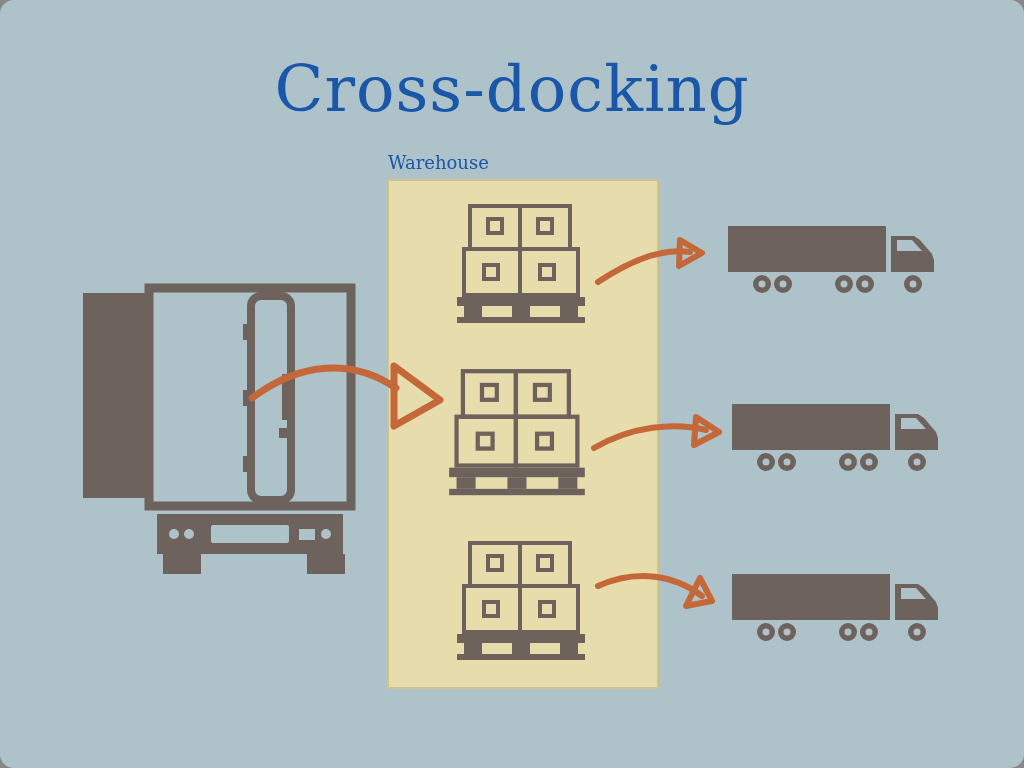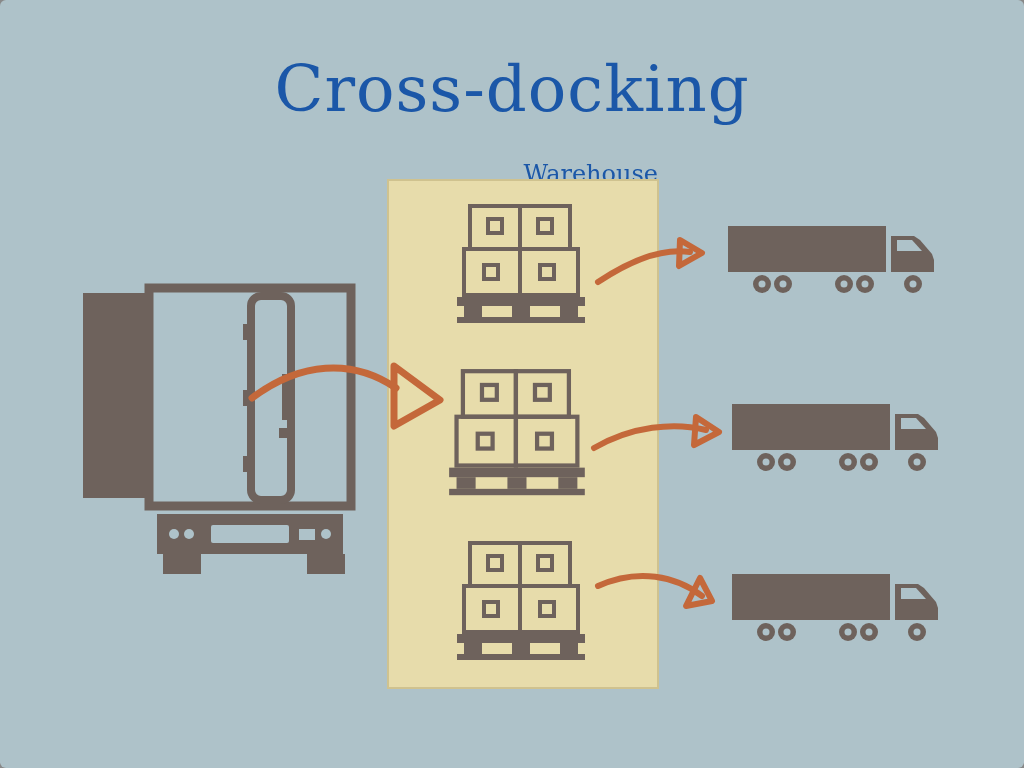--- a/index.html
+++ b/index.html
@@ -11,36 +11,36 @@
     --orange:#c4683a;
   }
   html,body{margin:0;padding:0;}
   body{background:#888;font-family:"DejaVu Serif", serif;}
   .canvas{
     position:relative;
     width:1024px;height:768px;
     background:var(--bg);
     overflow:hidden;
     margin:0 auto;
-    border-radius:6px;
+    border-radius:14px;
   }
   .title{
     position:absolute;
     top:52px;left:0;width:100%;
     text-align:center;
     font-size:64px;
     letter-spacing:1px;
     color:var(--blue);
     font-family:"DejaVu Serif","Liberation Serif",serif;
   }
   .warehouse-label{
     position:absolute;
-    top:160px;left:388px;width:270px;
-    text-align:right;
-    font-size:24px;
+    top:152px;left:388px;width:270px;
+    text-align:left;
+    font-size:18px;
     color:var(--blue);
     font-family:"DejaVu Serif","Liberation Serif",serif;
   }
   svg.diagram{position:absolute;top:0;left:0;}
 </style>
 </head>
 <body>
 
 <div class="canvas">
 

